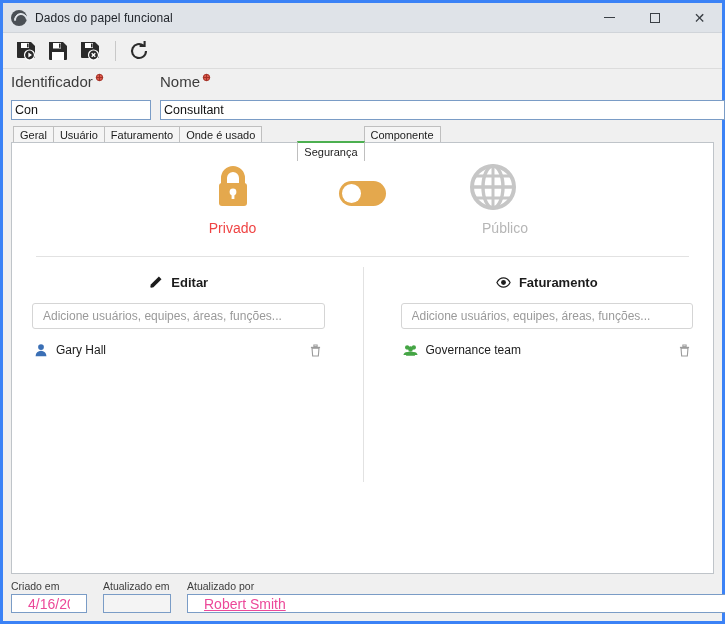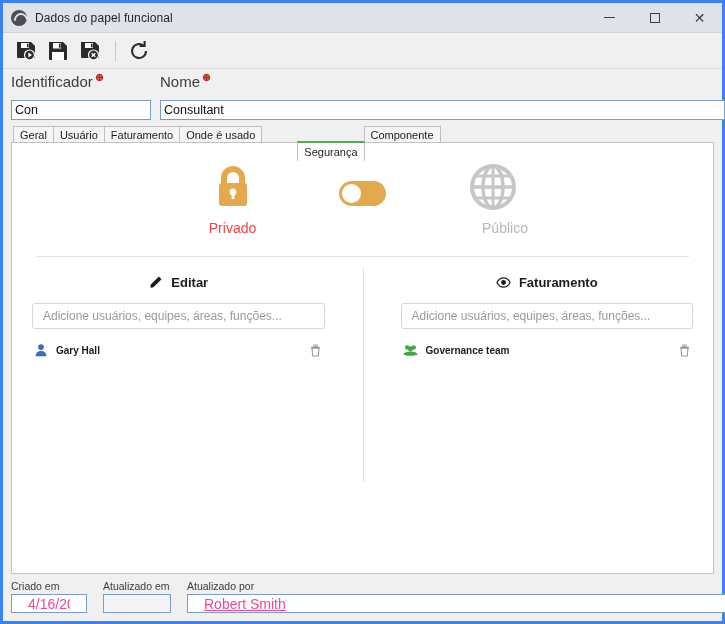--- a/index.html
+++ b/index.html
@@ -215,21 +215,21 @@
     background: #fff;
   }
   .search-input::placeholder { color: #9a9a9a; }
   .chip-list { margin-top: 10px; }
   .chip-row {
     display: flex; align-items: center;
     height: 22px;
     padding: 0 2px;
     gap: 8px;
   }
-  .chip-name { font-size: 10px; color: #1c1c1c; flex: 1; font-weight: bold; }
+  .chip-name { font-size: 12px; color: #1c1c1c; flex: 1; }
   .chip-del { width: 14px; height: 14px; display: flex; align-items: center; justify-content: center; }
 
   
   .footer {
     display: flex; align-items: center;
     padding: 6px 8px 8px 8px;
     gap: 16px;
   }
   .f-label { font-size: 10.5px; color: #3c3c3c; margin-bottom: 1px; height: 13px; }
   .f-input {

